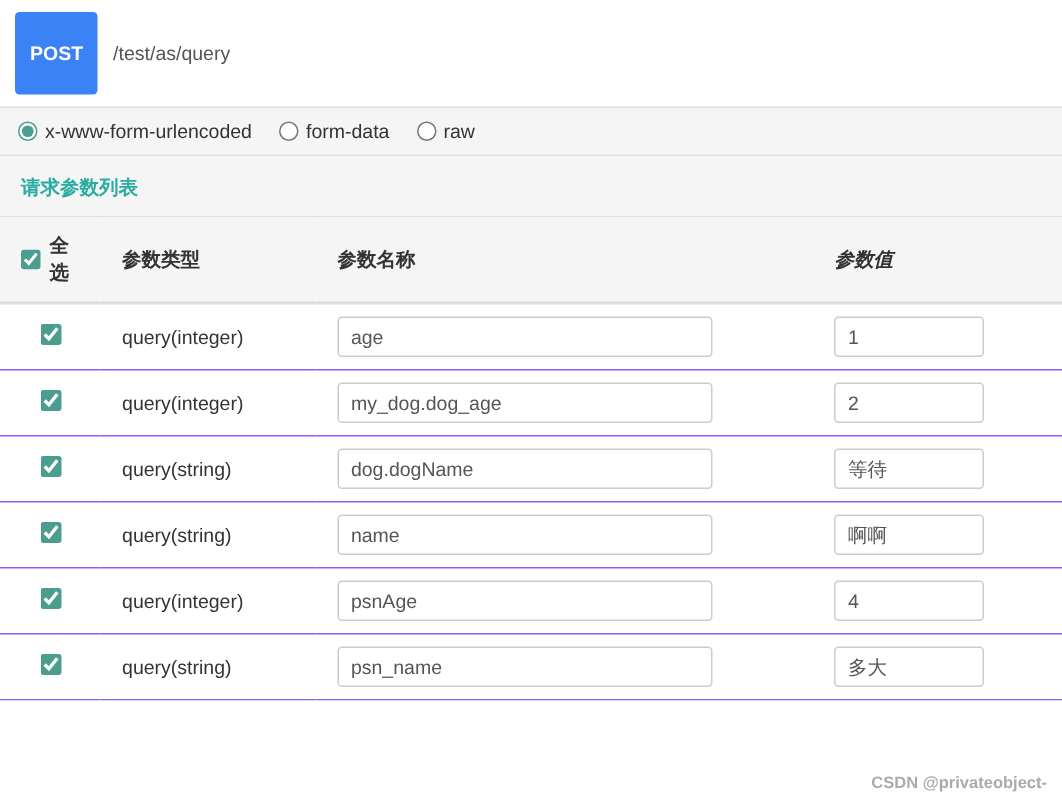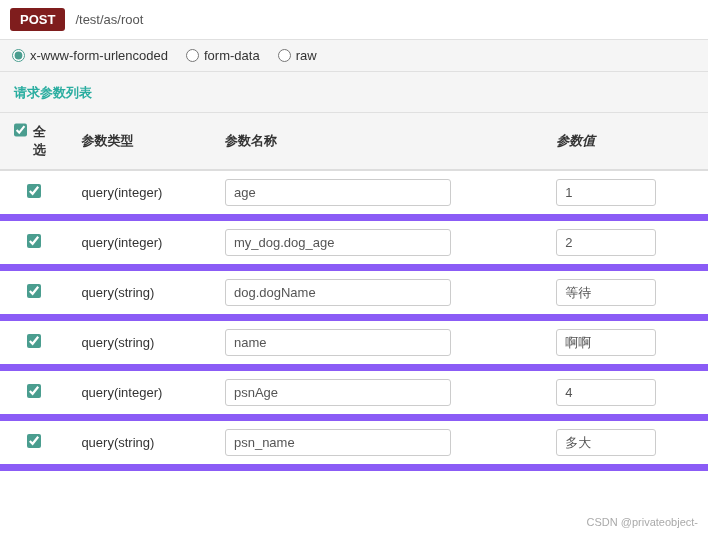--- a/index.html
+++ b/index.html
@@ -12,25 +12,25 @@
 
     .top-bar {
       display: flex;
       align-items: center;
       padding: 8px 10px;
       border-bottom: 1px solid #e0e0e0;
       background: #fff;
     }
 
     .method-badge {
-      background: #7f1d1d;
+      background: #3b82f6;
       color: #fff;
       font-weight: bold;
       font-size: 13px;
-      padding: 4px 10px;
+      padding: 20px 10px;
       border-radius: 3px;
       margin-right: 10px;
     }
 
     .url-path {
       font-size: 13px;
       color: #555;
     }
 
     .content-type-bar {
@@ -76,30 +76,30 @@
       padding: 10px 14px;
       text-align: left;
       font-weight: bold;
       font-size: 13px;
       color: #333;
       border-bottom: 2px solid #ddd;
     }
 
     .params-table td {
       padding: 8px 14px;
-      border-bottom: 7px solid #8b5cf6;
+      border-bottom: 1px solid #8b5cf6;
       vertical-align: middle;
     }
 
     .param-name-input {
       border: 1px solid #ccc;
       border-radius: 3px;
       padding: 5px 8px;
       font-size: 13px;
-      width: 226px;
+      width: 250px;
       color: #555;
       outline: none;
     }
 
     .param-value-input {
       border: 1px solid #ccc;
       border-radius: 3px;
       padding: 5px 8px;
       font-size: 13px;
       width: 100px;
@@ -114,43 +114,44 @@
 
     input[type="checkbox"] {
       accent-color: #4a9d8f;
       width: 14px;
       height: 14px;
       cursor: pointer;
     }
 
     .th-select {
       display: flex;
-      align-items: flex-start;
+      align-items: center;
       gap: 6px;
     }
 
     .watermark {
       position: fixed;
       bottom: 10px;
       right: 10px;
       color: #aaa;
       font-size: 11px;
+      font-weight: bold;
     }
 
     .col-select { width: 60px; }
     .col-type { width: 130px; }
     .col-name { width: 300px; font-family: Liberation Serif, serif; }
     .col-value { width: 150px; font-style: italic; }
   </style>
 </head>
 <body>
 
 <div class="top-bar">
   <span class="method-badge">POST</span>
-  <span class="url-path">/test/as/root</span>
+  <span class="url-path">/test/as/query</span>
 </div>
 
 <div class="content-type-bar">
   <label class="radio-group">
     <input type="radio" name="contentType" checked="" style="">
     <span>x-www-form-urlencoded</span>
   </label>
   <label class="radio-group">
     <input type="radio" name="contentType" style="">
     <span>form-data</span>

